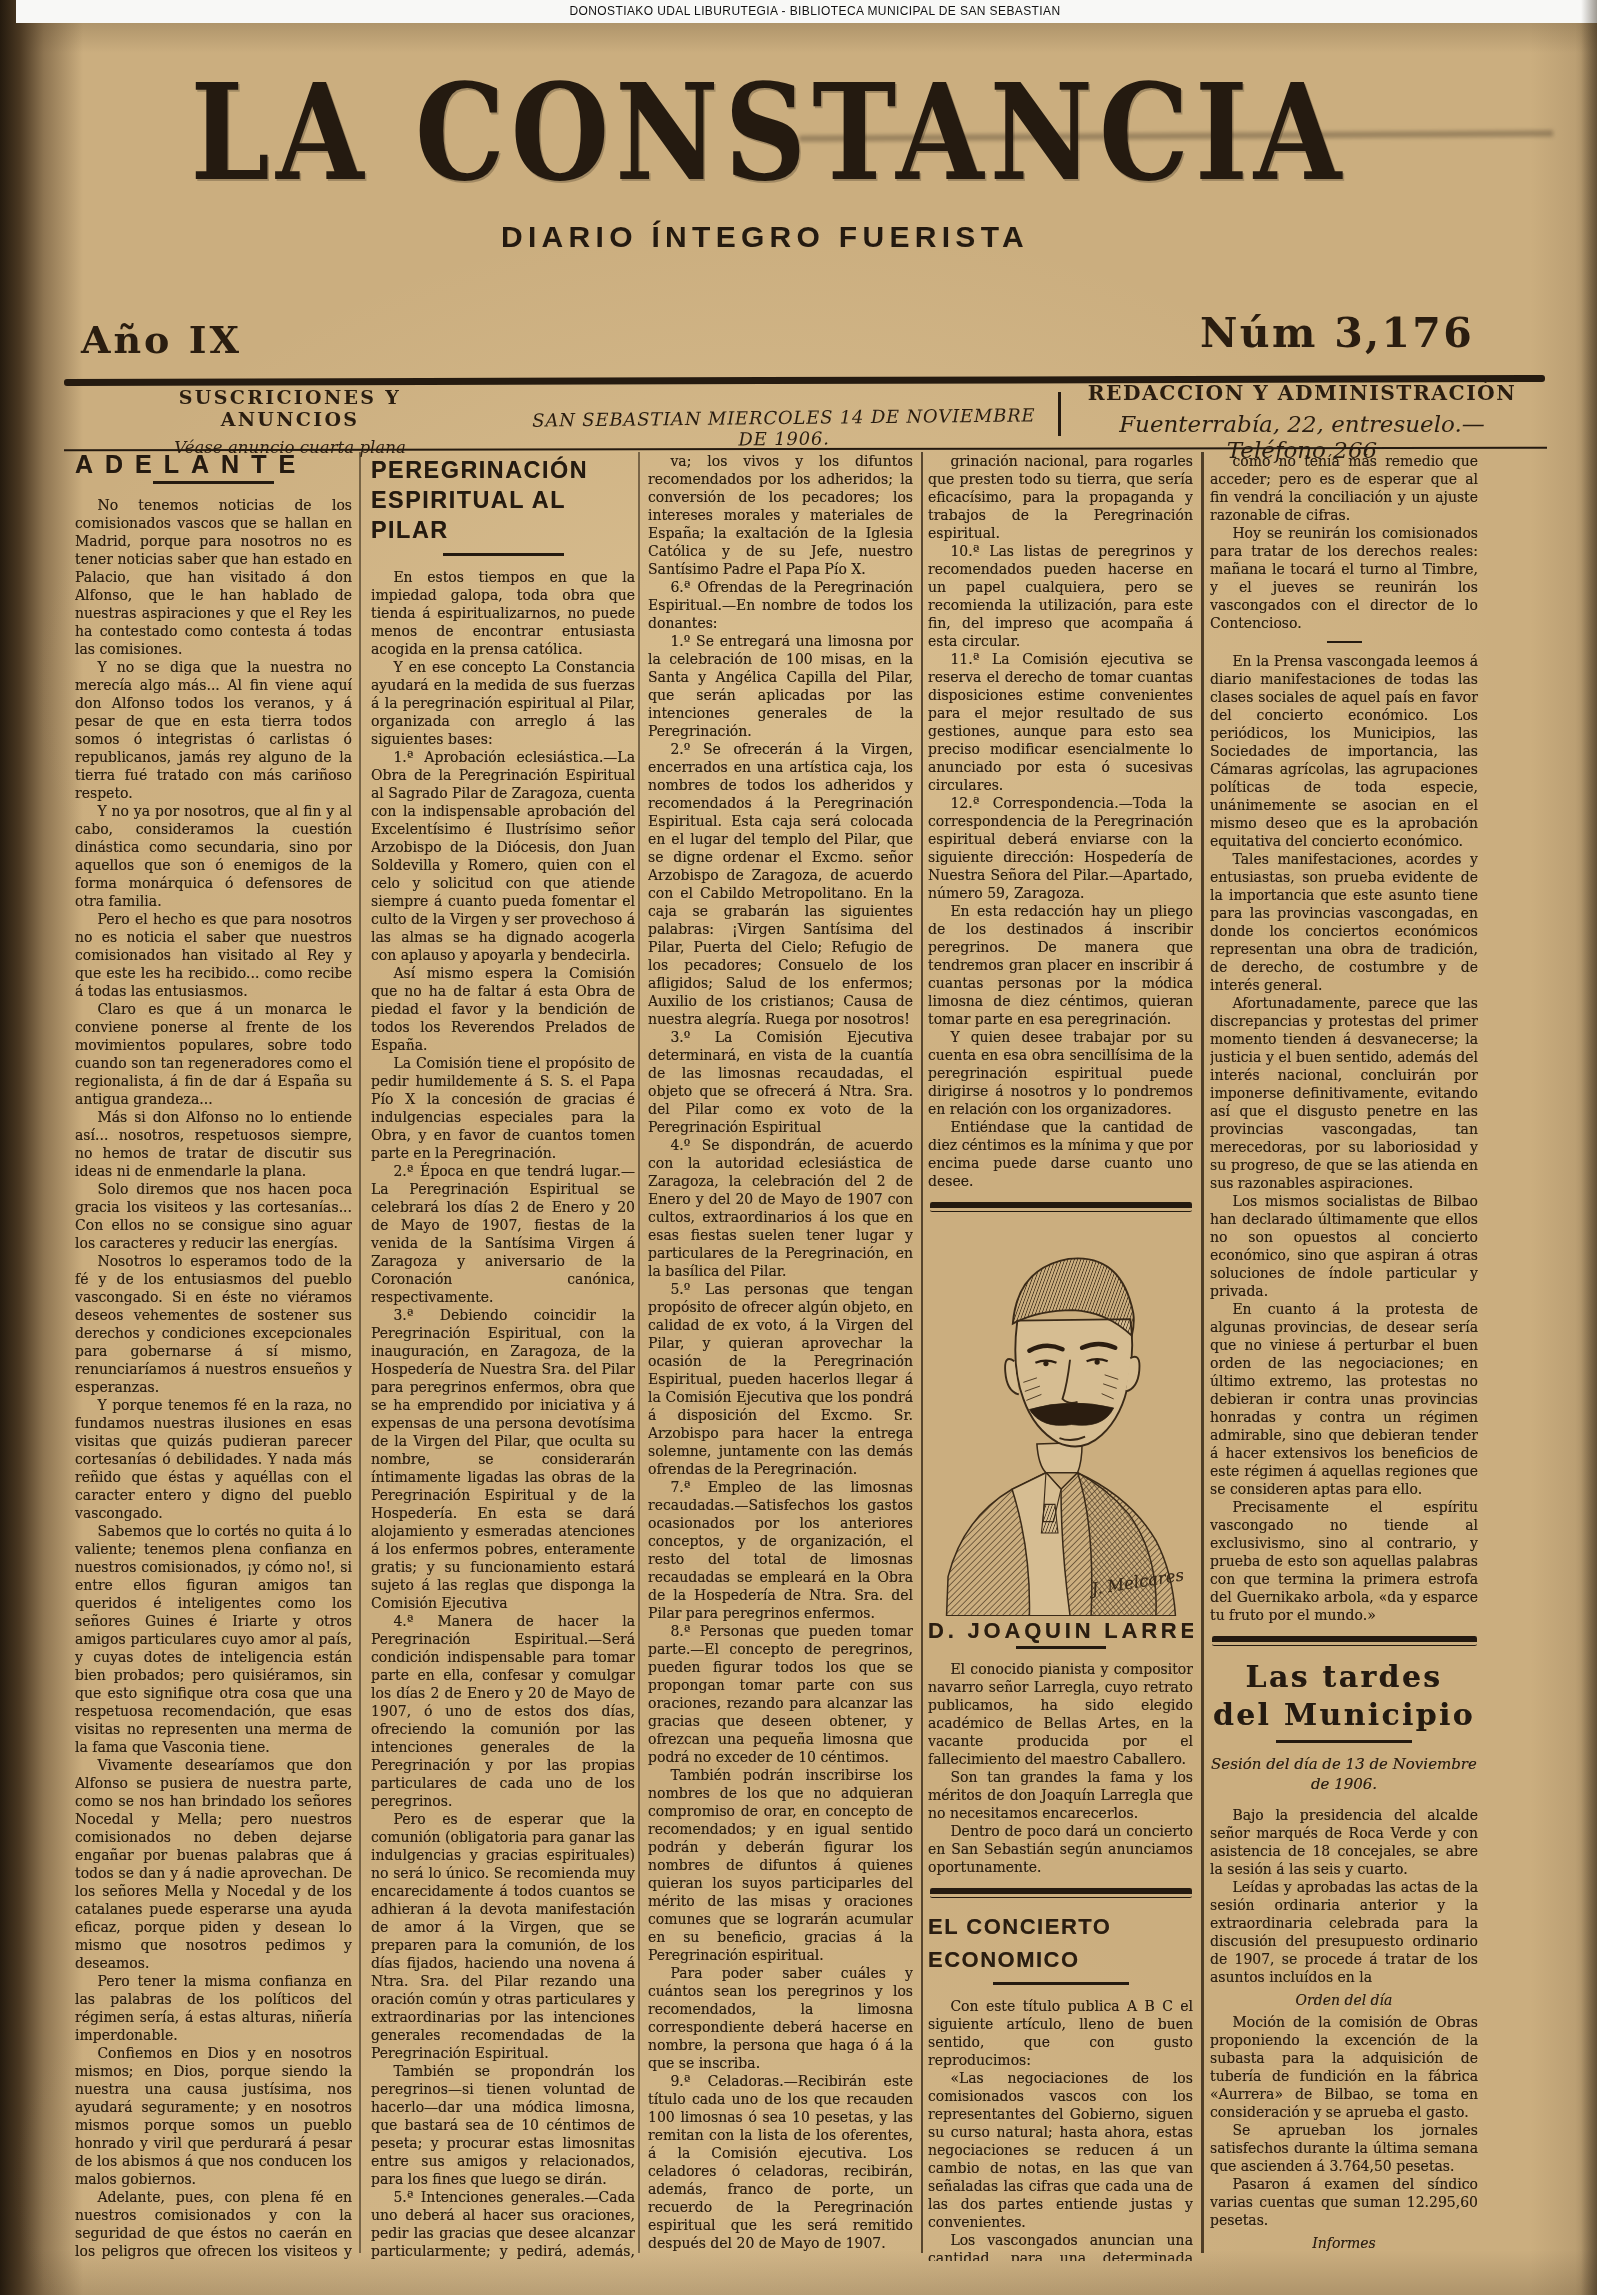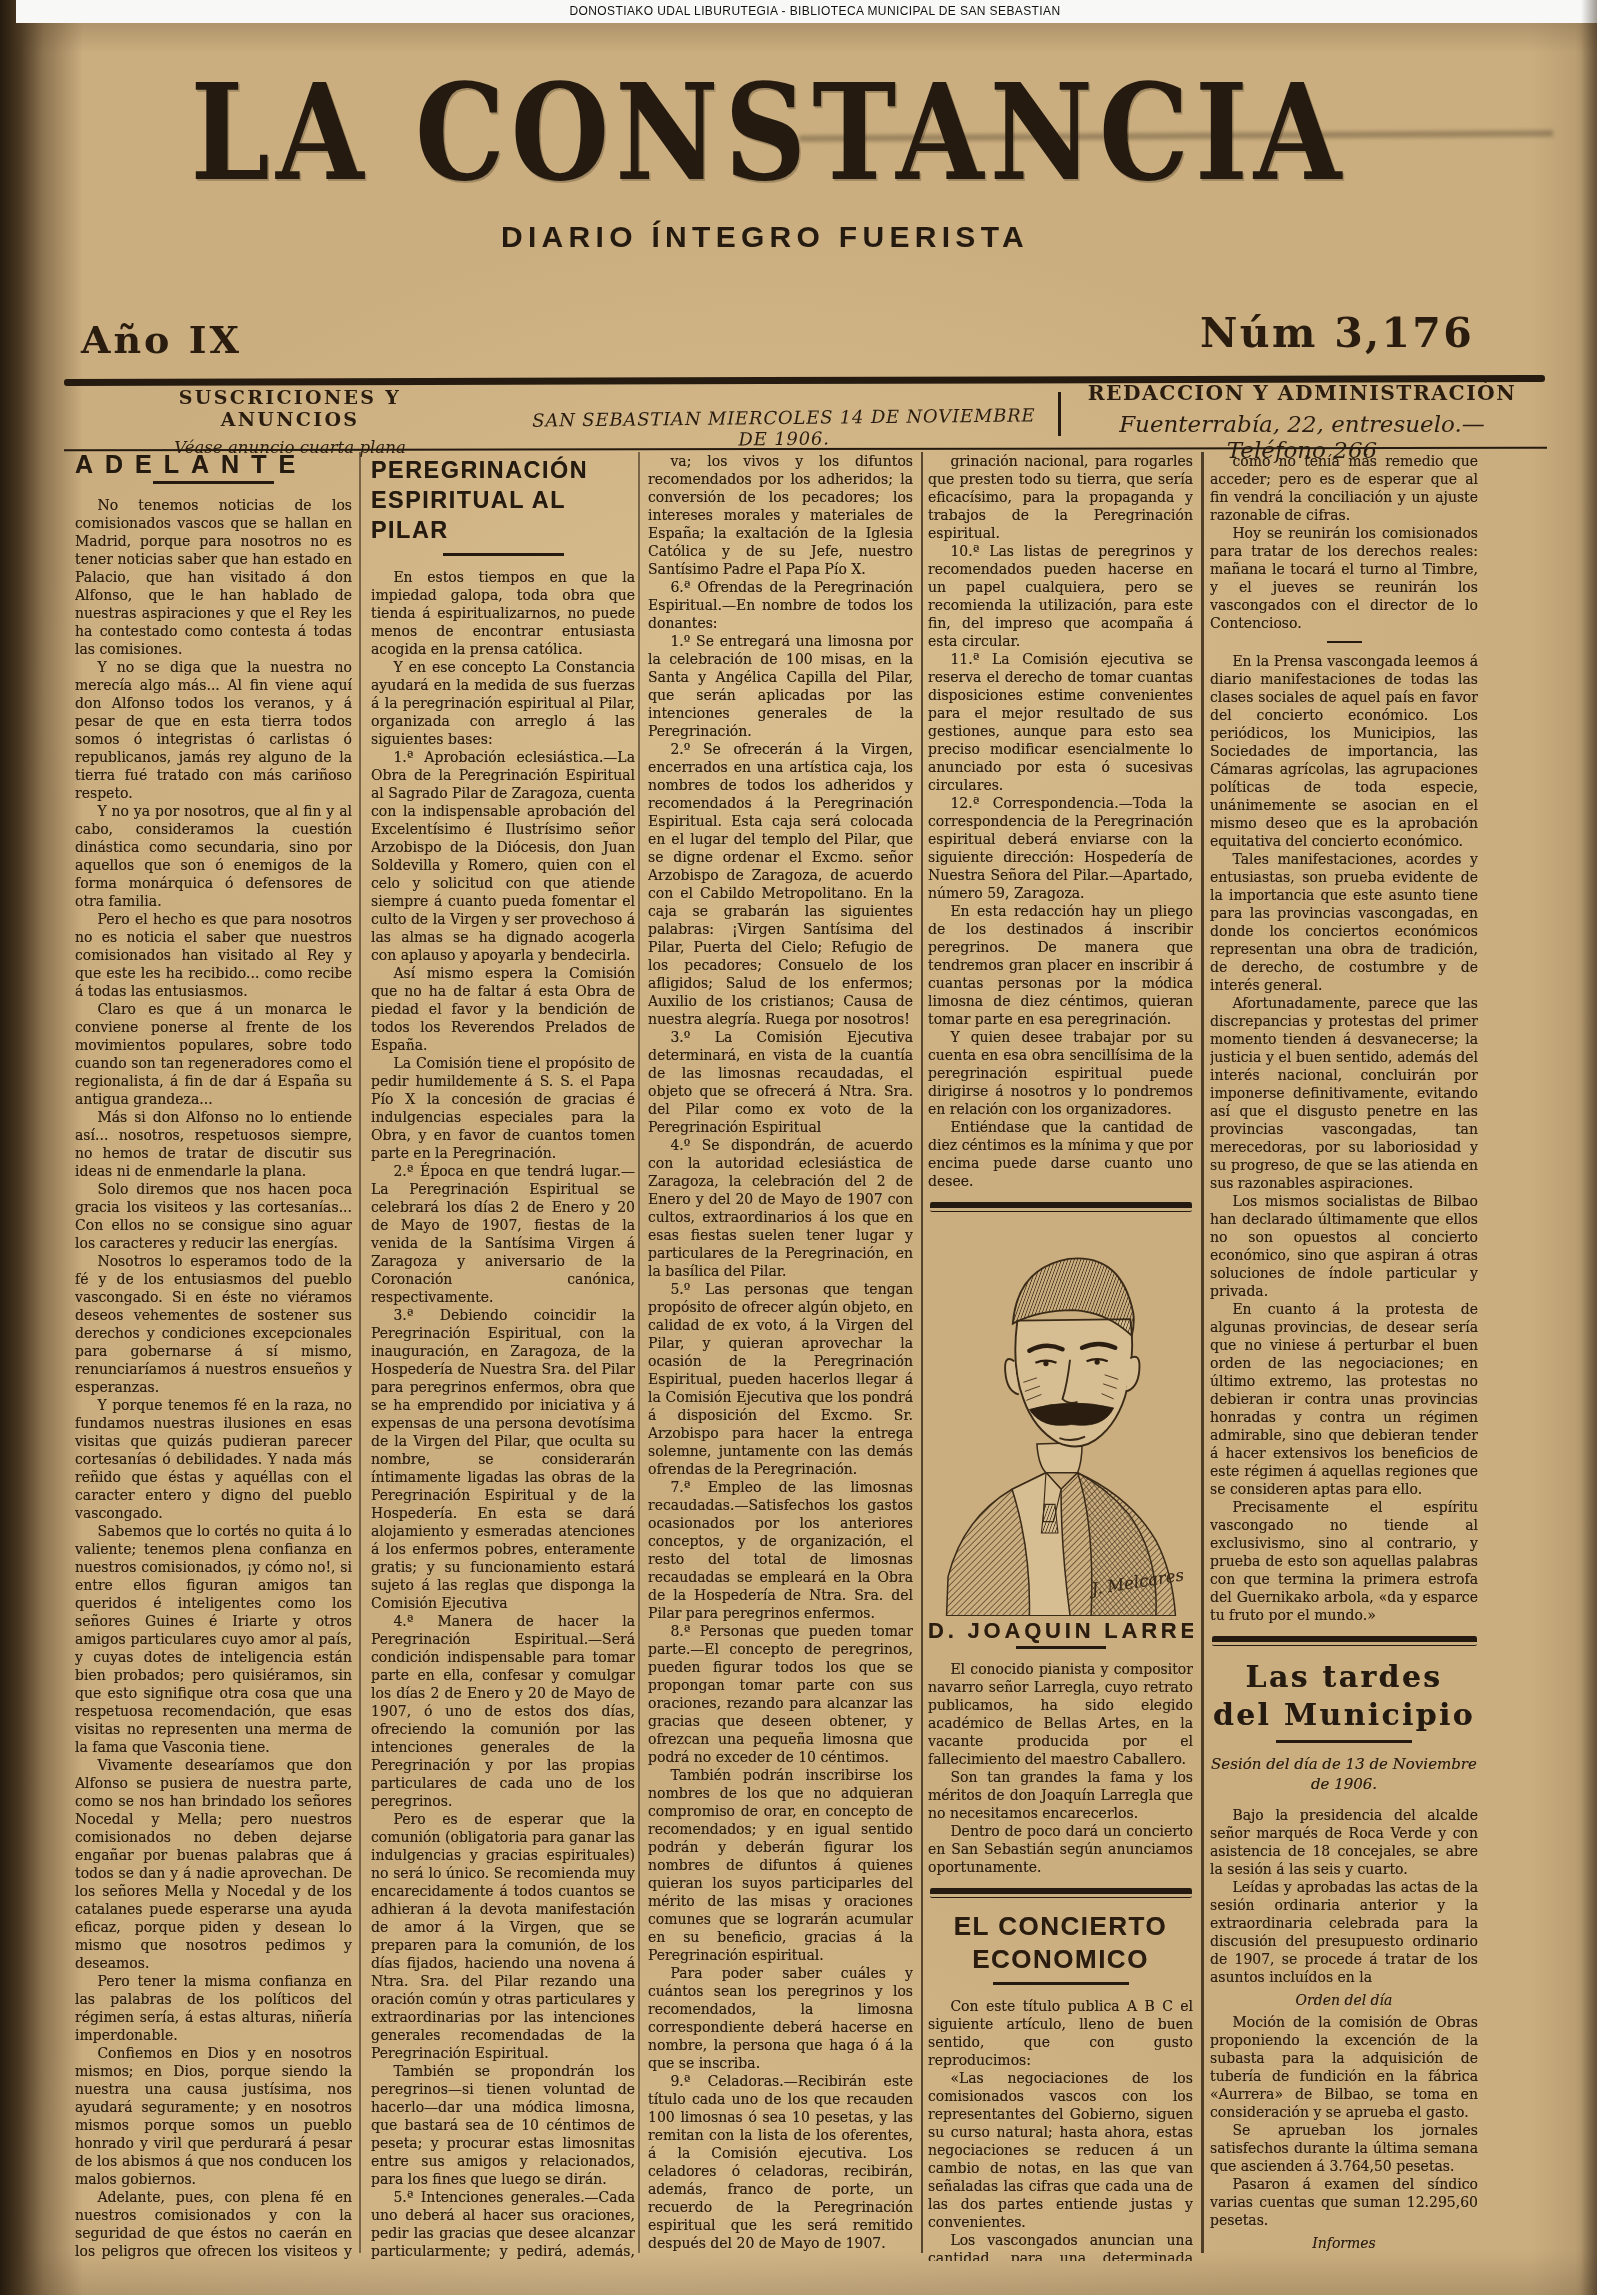--- a/index.html
+++ b/index.html
@@ -79,22 +79,22 @@
   .divider-double{border-top:6px solid #241a10;border-bottom:1.5px solid #241a10;height:3px;margin:12px 1.5px;border-radius:2.3px;}
   
   #portrait-block{text-align:center;}
   #portrait-svg{display:block;margin:4.5px auto 0;}
   .portrait-caption{
     font-family:"Liberation Sans",sans-serif;font-weight:bold;font-size:22px;letter-spacing:3.8px;
     text-align:center;margin-top:6px;white-space:nowrap;
   }
   .caption-rule{width:90px;height:3px;background:#241a10;margin:6px auto 10.6px;}
   #concierto-title{
-    font-family:"Liberation Sans",sans-serif;font-weight:bold;font-size:26px;letter-spacing:1.5px;
-    white-space:pre-line;line-height:33px;margin:7.5px 0 0;text-align:center;
+    font-family:"Liberation Sans",sans-serif;font-weight:bold;font-size:22px;letter-spacing:1.5px;
+    white-space:pre-line;line-height:33px;margin:7.5px 0 0;text-align:left;
   }
   .title-rule2{width:136px;height:3px;background:#241a10;margin:6px auto 12px;}
   #municipio-title{
     font-weight:bold;font-size:30px;letter-spacing:2.3px;white-space:pre-line;line-height:38px;
     margin:10.6px 0 0;text-align:center;color:#241a10;
   }
   .session-line{font-style:italic;font-size:15px;text-align:center;margin:10.6px 0 12px;line-height:19.6px;}
   .right-edge{position:absolute;top:0;left:1581px;width:16.6px;height:2295px;background:linear-gradient(90deg,rgba(40,28,14,0),rgba(40,28,14,.45));}
 </style>
 </head>

